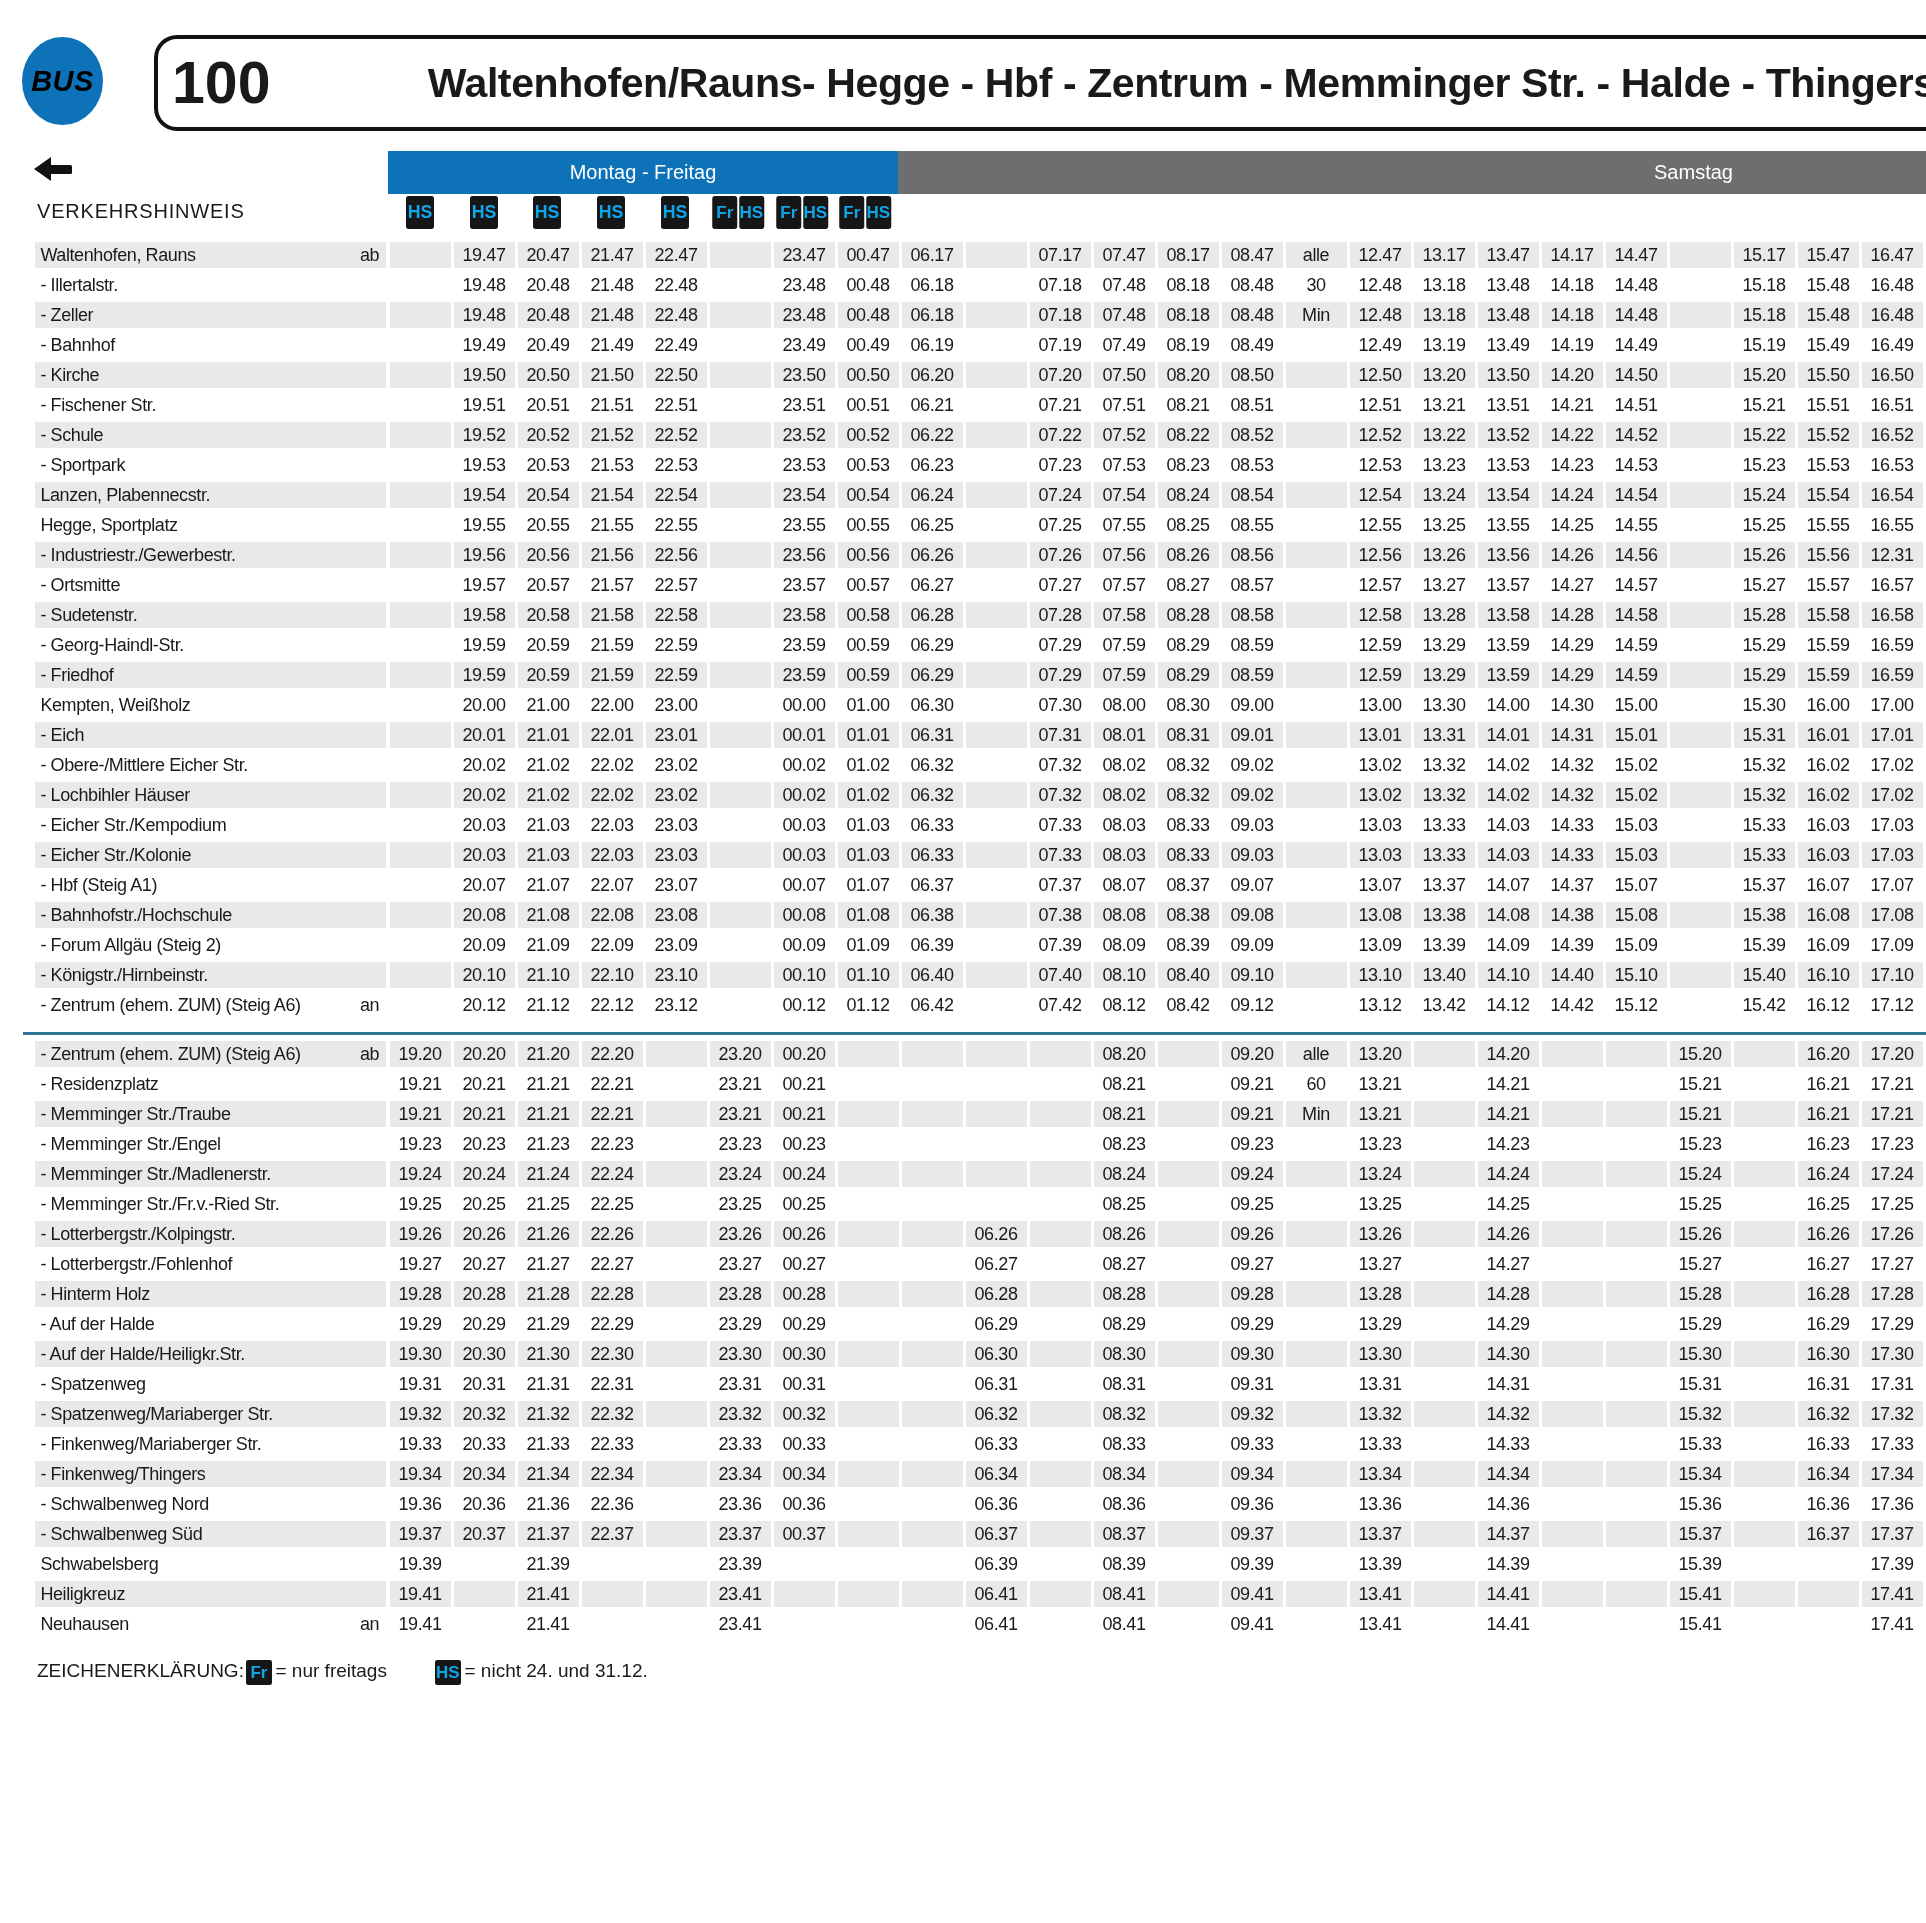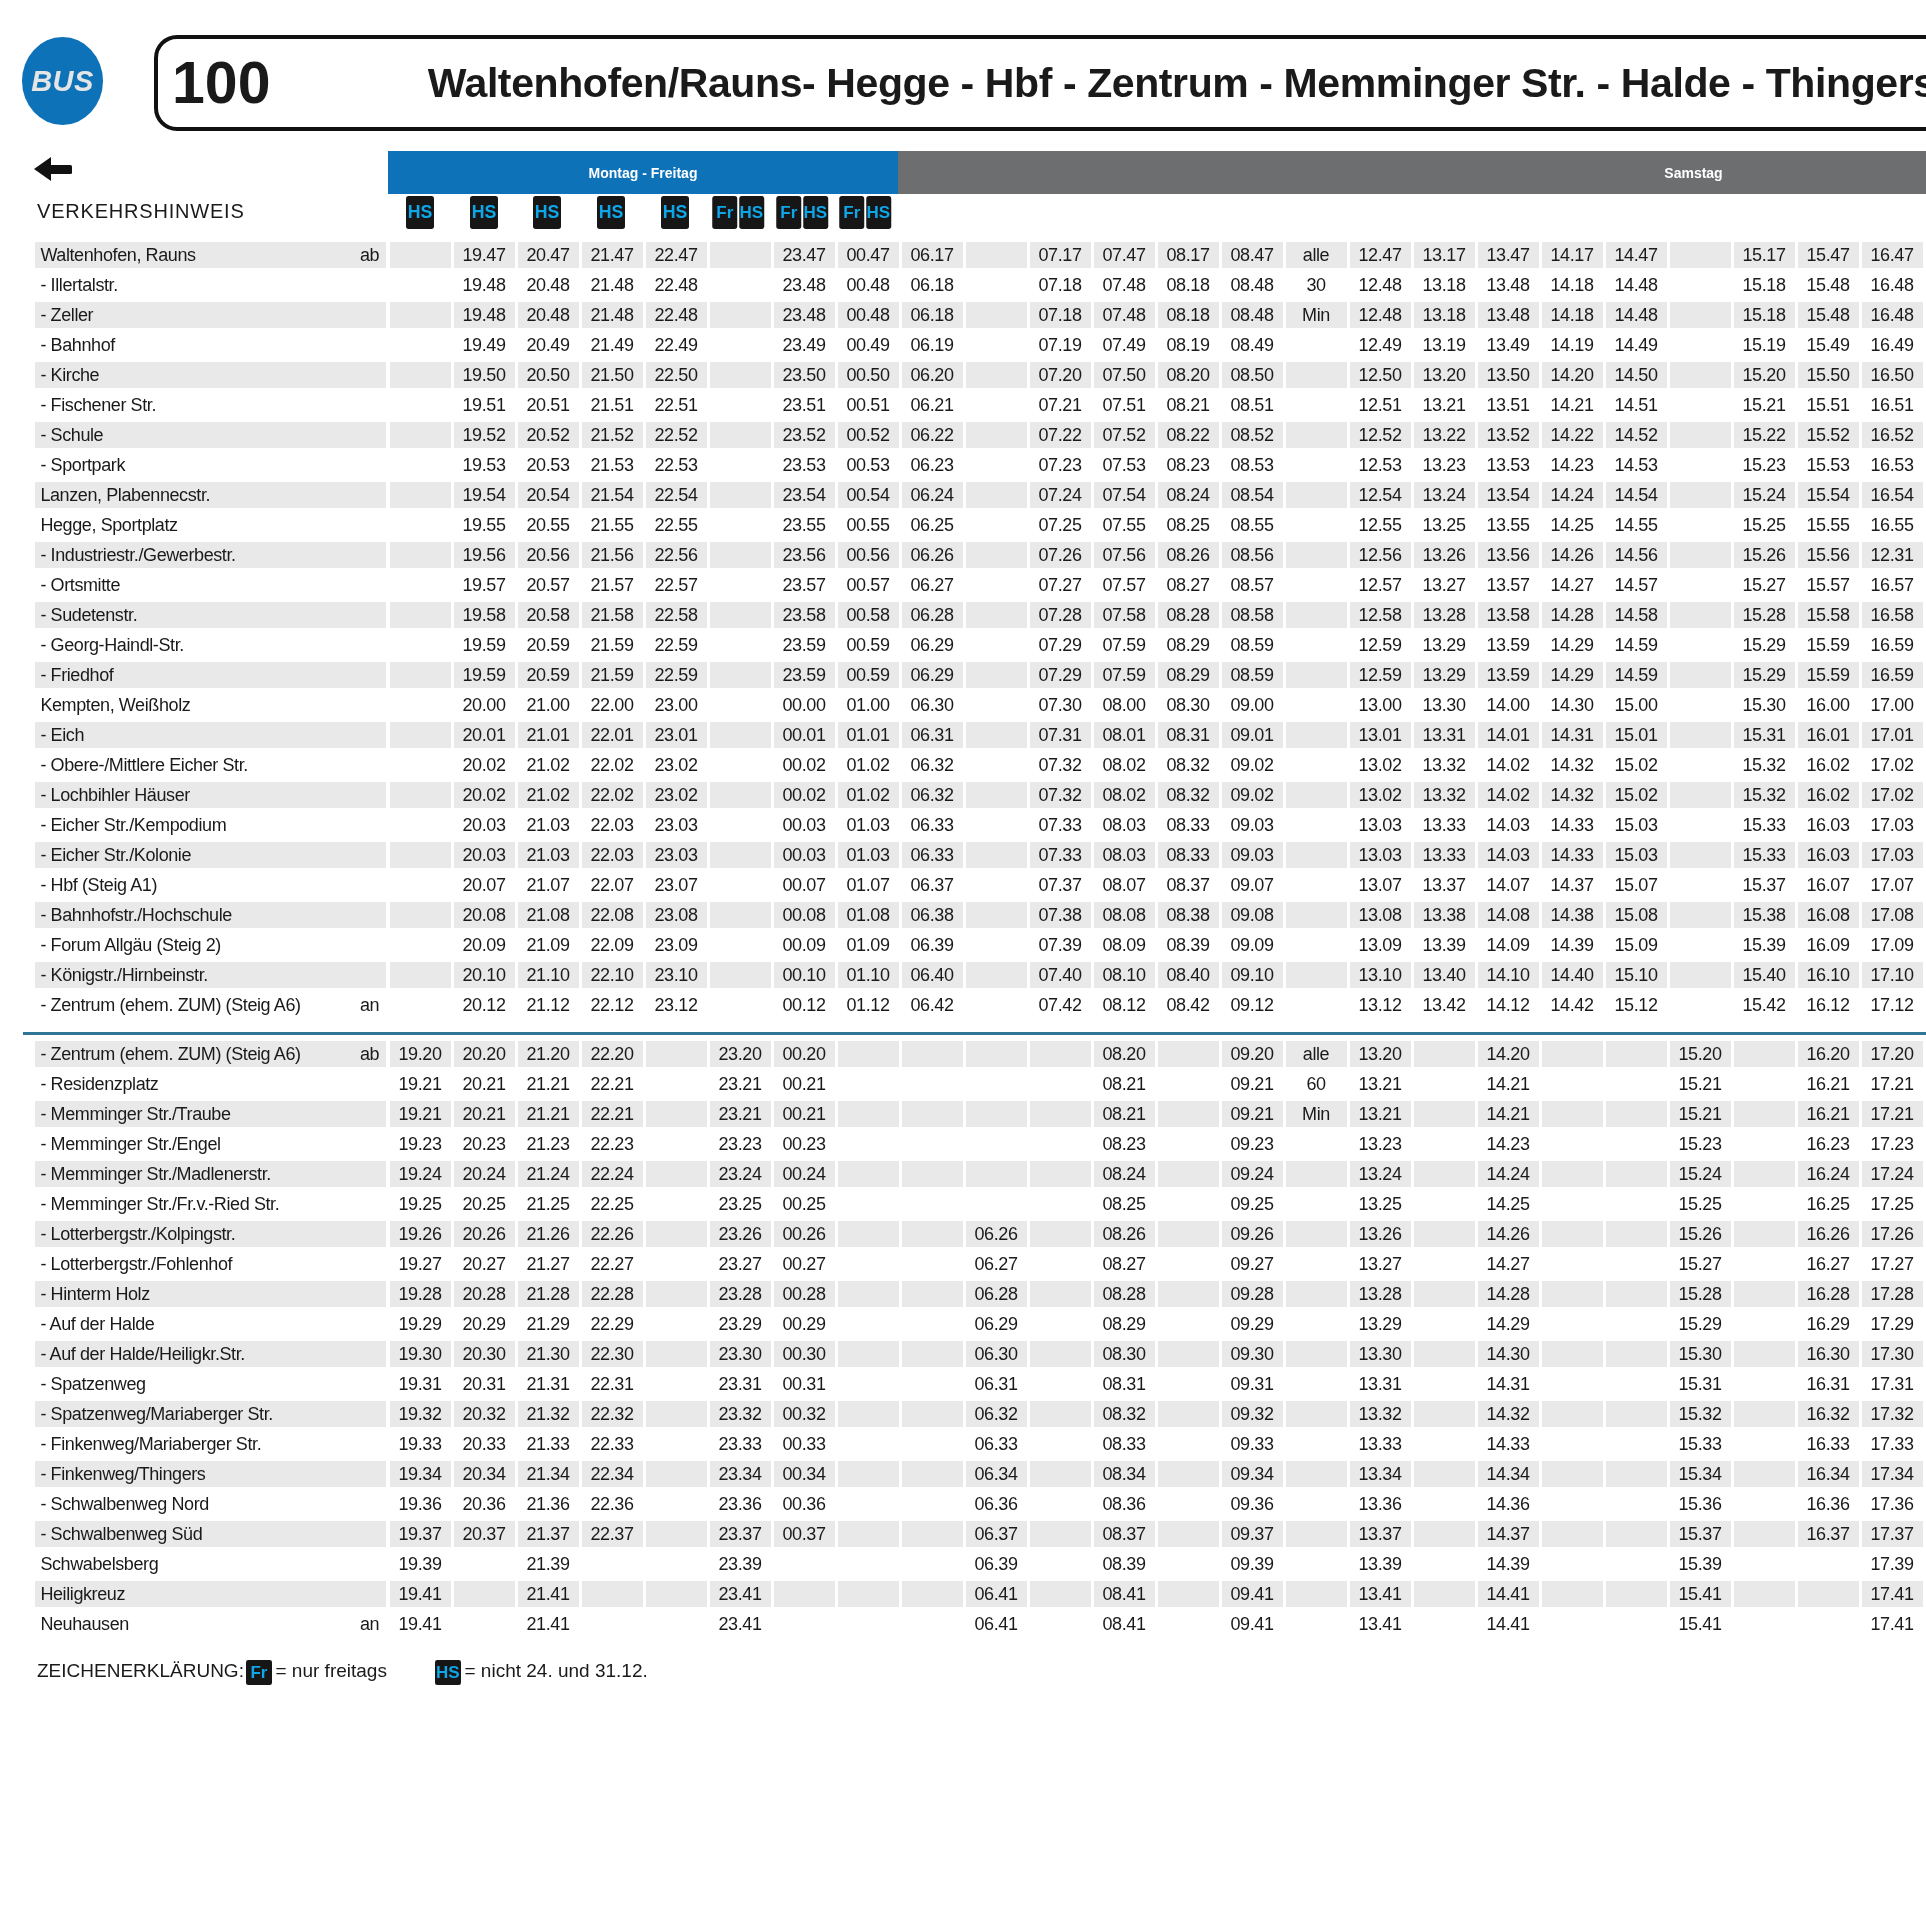--- a/index.html
+++ b/index.html
@@ -2,35 +2,35 @@
 <html style="font-size:6.2px"><head>
 <meta charset="utf-8">
 <style>
   html,body{margin:0;padding:0;background:#fff;}
   #page{position:relative;width:2719px;height:1923px;background:#fff;
         font-family:"Liberation Sans",sans-serif;color:#1a1a1a;overflow:hidden;}
 
   
   .bus-badge{position:absolute;left:22px;top:37px;width:81px;height:88px;border-radius:50%;
              background:var(--blue);display:flex;align-items:center;justify-content:center;}
-  .bus-badge span{color:#e5e5e5;font-weight:bold;font-style:italic;font-size:29px;letter-spacing:0.4px;}
+  .bus-badge span{color:#000000;font-weight:bold;font-style:italic;font-size:29px;letter-spacing:0.4px;}
   .title-box{position:absolute;left:154px;top:35px;width:2213px;height:96px;box-sizing:border-box;
              border:4.2px solid #111;border-radius:23px;display:flex;align-items:center;background:#fff;}
   .line-no{font-size:59px;font-weight:bold;padding-left:14px;width:127px;flex:0 0 auto;}
   .route-title{flex:1;text-align:center;font-size:41px;font-weight:bold;letter-spacing:-0.4px;padding-right:46px;}
   .back-arrow{position:absolute;left:34px;top:157px;width:50px;height:25px;}
   .back-arrow .tri{position:absolute;left:0;top:0;width:0;height:0;
        border-top:12.3px solid transparent;border-bottom:12.3px solid transparent;border-right:17.7px solid #111;}
   .back-arrow .bar{position:absolute;left:15.4px;top:7.7px;width:23px;height:9.2px;background:#111;border-radius:1.5px;}
   .day-gray{position:absolute;left:388px;top:151px;width:2101px;height:43px;background:var(--gray);}
   .day-blue{position:absolute;left:388px;top:151px;width:510px;height:43px;background:var(--blue);
             display:flex;align-items:center;justify-content:center;}
   .day-sat{position:absolute;left:898px;top:151px;width:1591px;height:43px;
            display:flex;align-items:center;justify-content:center;}
-  .day-bar-label{color:#fff;font-weight:bold;font-size:14px;}
+  .day-bar-label{color:#fff;font-weight:normal;font-size:20px;}
 
   
   .hint-label{position:absolute;left:37px;top:200px;font-size:20px;letter-spacing:0.8px;}
   .badge{display:inline-flex;align-items:center;justify-content:center;background:#161616;color:#0ea5e9;
          font-weight:bold;border-radius:2.7px;}
   .badge.tbl{width:28px;height:33px;font-size:17.7px;}
   .badge.sm{width:25px;height:33px;font-size:17px;}
   .badge-slot{position:absolute;top:194px;height:37px;display:flex;align-items:center;justify-content:center;gap:1.5px;
               transform:translateX(-50%);}
 

